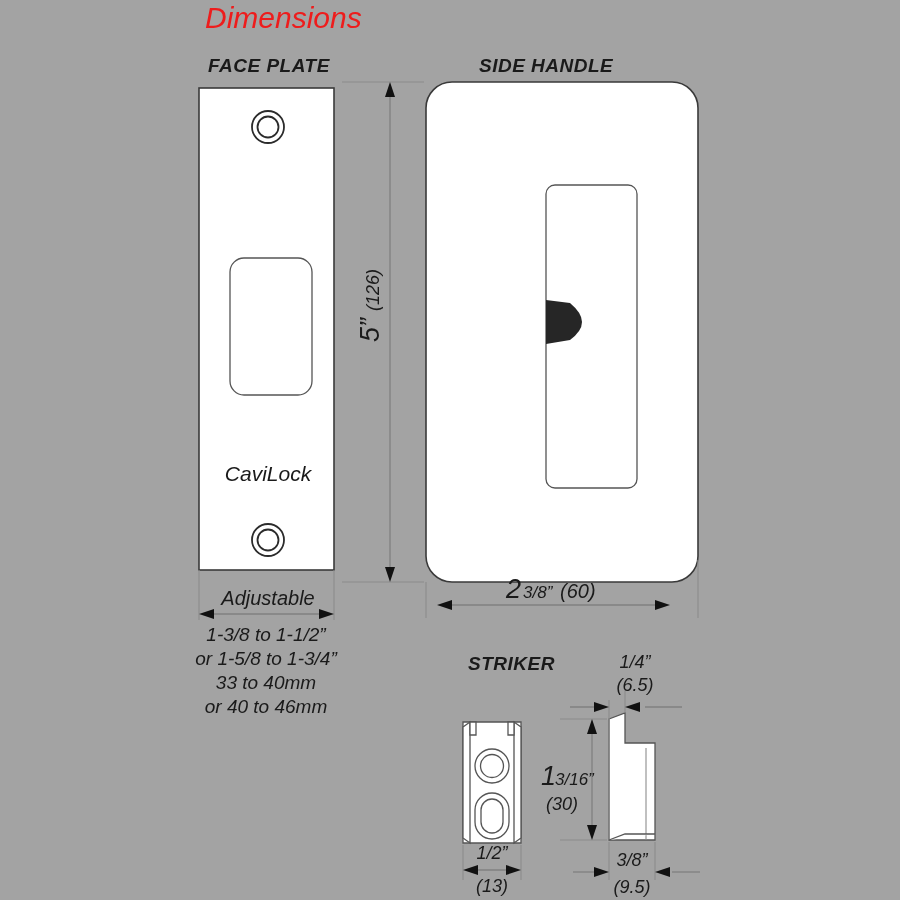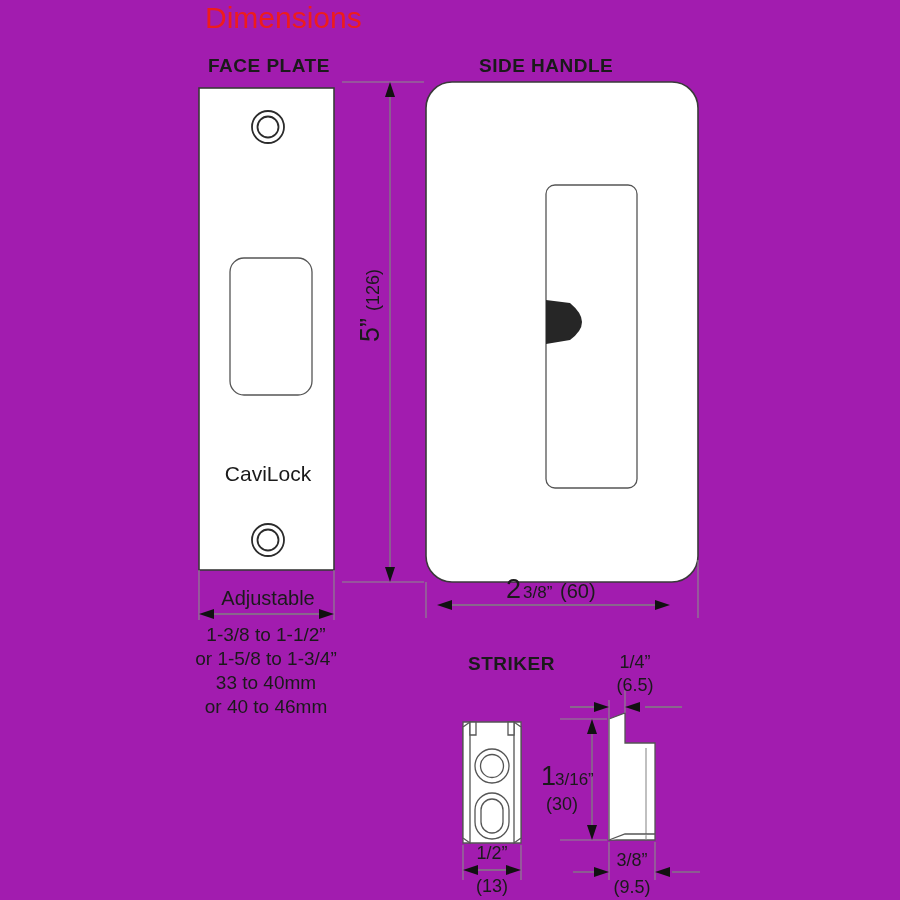--- a/index.html
+++ b/index.html
@@ -10,21 +10,22 @@
   body {
     width: 900px;
     height: 900px;
     font-family: "Liberation Sans", sans-serif;
     overflow: hidden;
   }
   #sheet {
     position: relative;
     width: 900px;
     height: 900px;
-    background: #a21caf;
+    background: #a3a3a3;
+    font-style: italic;
   }
   svg#drawing {
     position: absolute;
     top: 0;
     left: 0;
     width: 900px;
     height: 900px;
   }
   .part-outline {
     fill: #ffffff;

